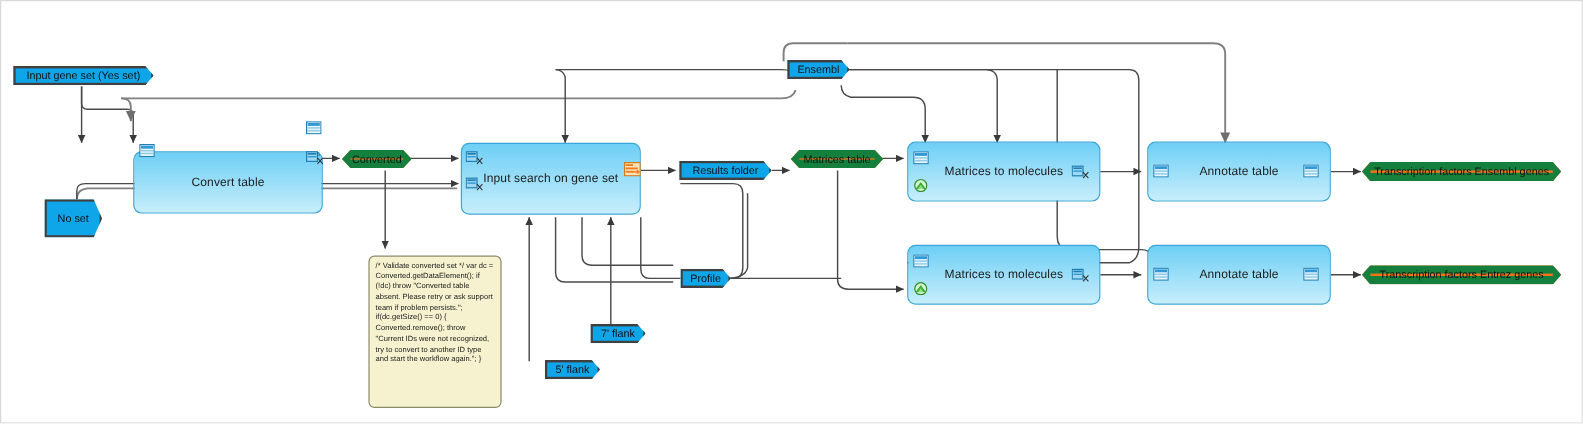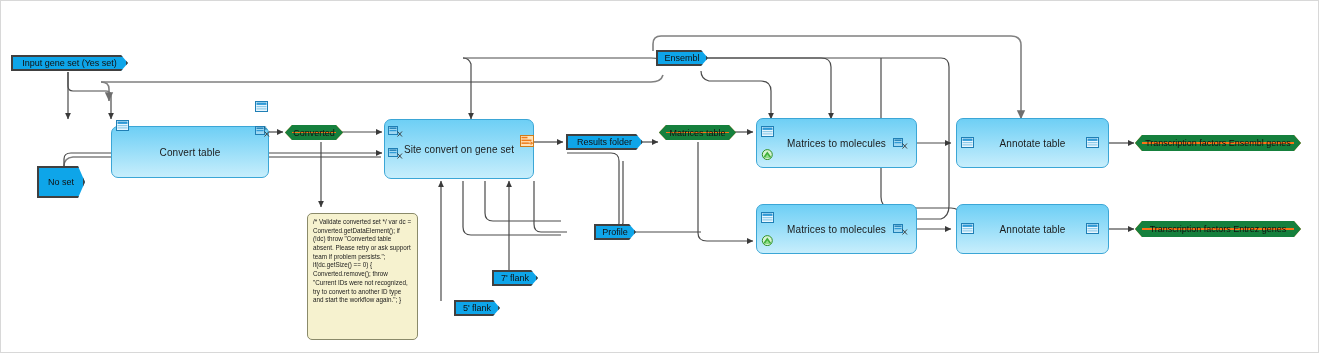--- a/index.html
+++ b/index.html
@@ -194,21 +194,21 @@
     <svg width="15" height="13" viewBox="0 0 15 13">
         <rect x="0.5" y="1.5" width="9" height="8" fill="#9fd8f2" stroke="#1f7fb5"></rect>
         <rect x="1.5" y="2.5" width="7" height="1.4" fill="#1f7fb5"></rect>
         <rect x="1.5" y="5" width="7" height="1.2" fill="#2f9ad6"></rect>
         <text x="9" y="5" font-size="4.6" fill="#1b4f6b" font-family="monospace">S</text>
         <path d="M9.5,6.5 L14,11.5 M14,6.5 L9.5,11.5" stroke="#333" stroke-width="0.9"></path>
       </svg>
   </div>
 
   <div class="proc" style="left:383px; top:118px; width:150px; height:60px;">
-    <span class="label">Site convert on gene set</span>
+    <span class="label">Input search on gene set</span>
   </div>
   <div class="port" style="left:387px; top:124px;">
     <svg width="15" height="13" viewBox="0 0 15 13">
         <rect x="0.5" y="1.5" width="9" height="8" fill="#9fd8f2" stroke="#1f7fb5"></rect>
         <rect x="1.5" y="2.5" width="7" height="1.4" fill="#1f7fb5"></rect>
         <rect x="1.5" y="5" width="7" height="1.2" fill="#2f9ad6"></rect>
         <path d="M9.5,6.5 L14,11.5 M14,6.5 L9.5,11.5" stroke="#333" stroke-width="0.9"></path>
       </svg>
   </div>
   <div class="port" style="left:387px; top:146px;">
@@ -328,21 +328,21 @@
   </div>
   <div class="tag tag-green" style="left:36px; top:165px; width:48px; height:32px;">
     <span>No set</span>
   </div>
   <div class="tag tag-green" style="left:655px; top:49px; width:52px; height:16px;">
     <span>Ensembl</span>
   </div>
   <div class="tag tag-green" style="left:565px; top:133px; width:77px; height:16px;">
     <span>Results folder</span>
   </div>
-  <div class="tag tag-green" style="left:566px; top:223px; width:42px; height:16px;margin-left:27px;">
+  <div class="tag tag-green" style="left:566px; top:223px; width:42px; height:16px;">
     <span>Profile</span>
   </div>
   <div class="tag tag-green" style="left:428px; top:299px; width:46px; height:16px;margin-left:25px;">
     <span>5' flank</span>
   </div>
   <div class="tag tag-green" style="left:491px; top:269px; width:46px; height:16px;">
     <span>7' flank</span>
   </div>
 
   <div class="tag tag-orange" style="left:284px; top:124px; width:58px; height:15px;">

